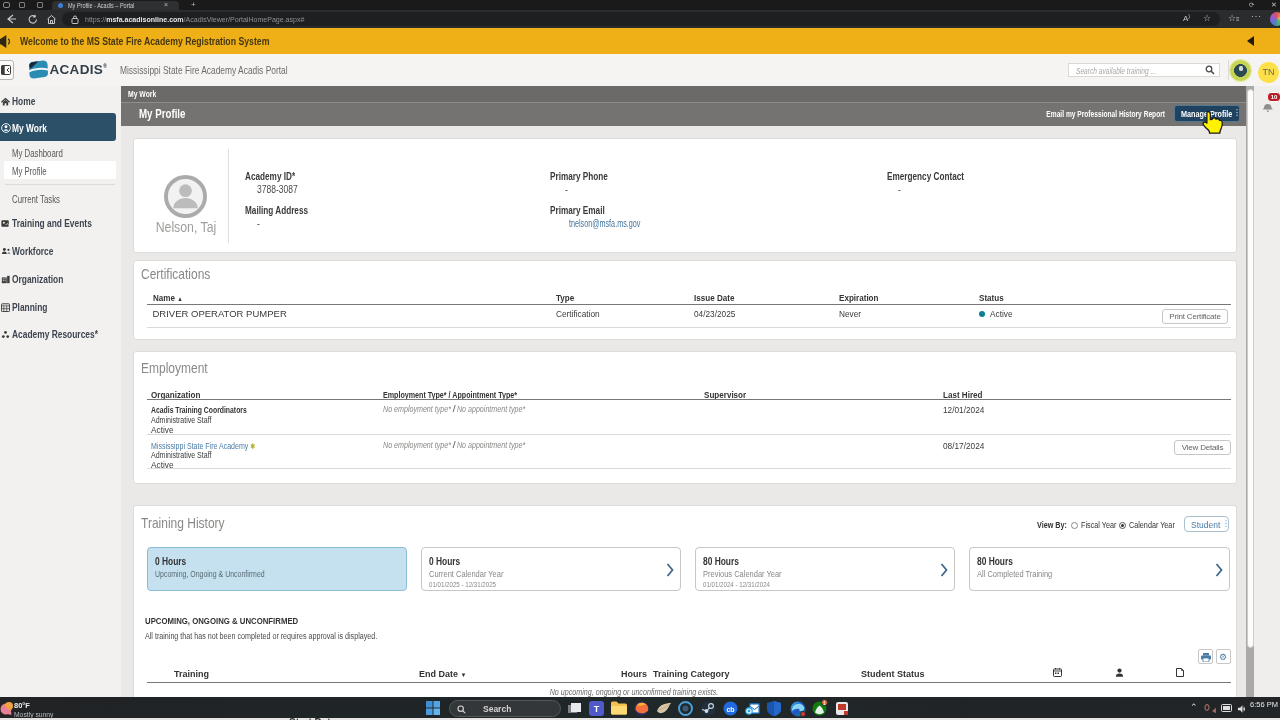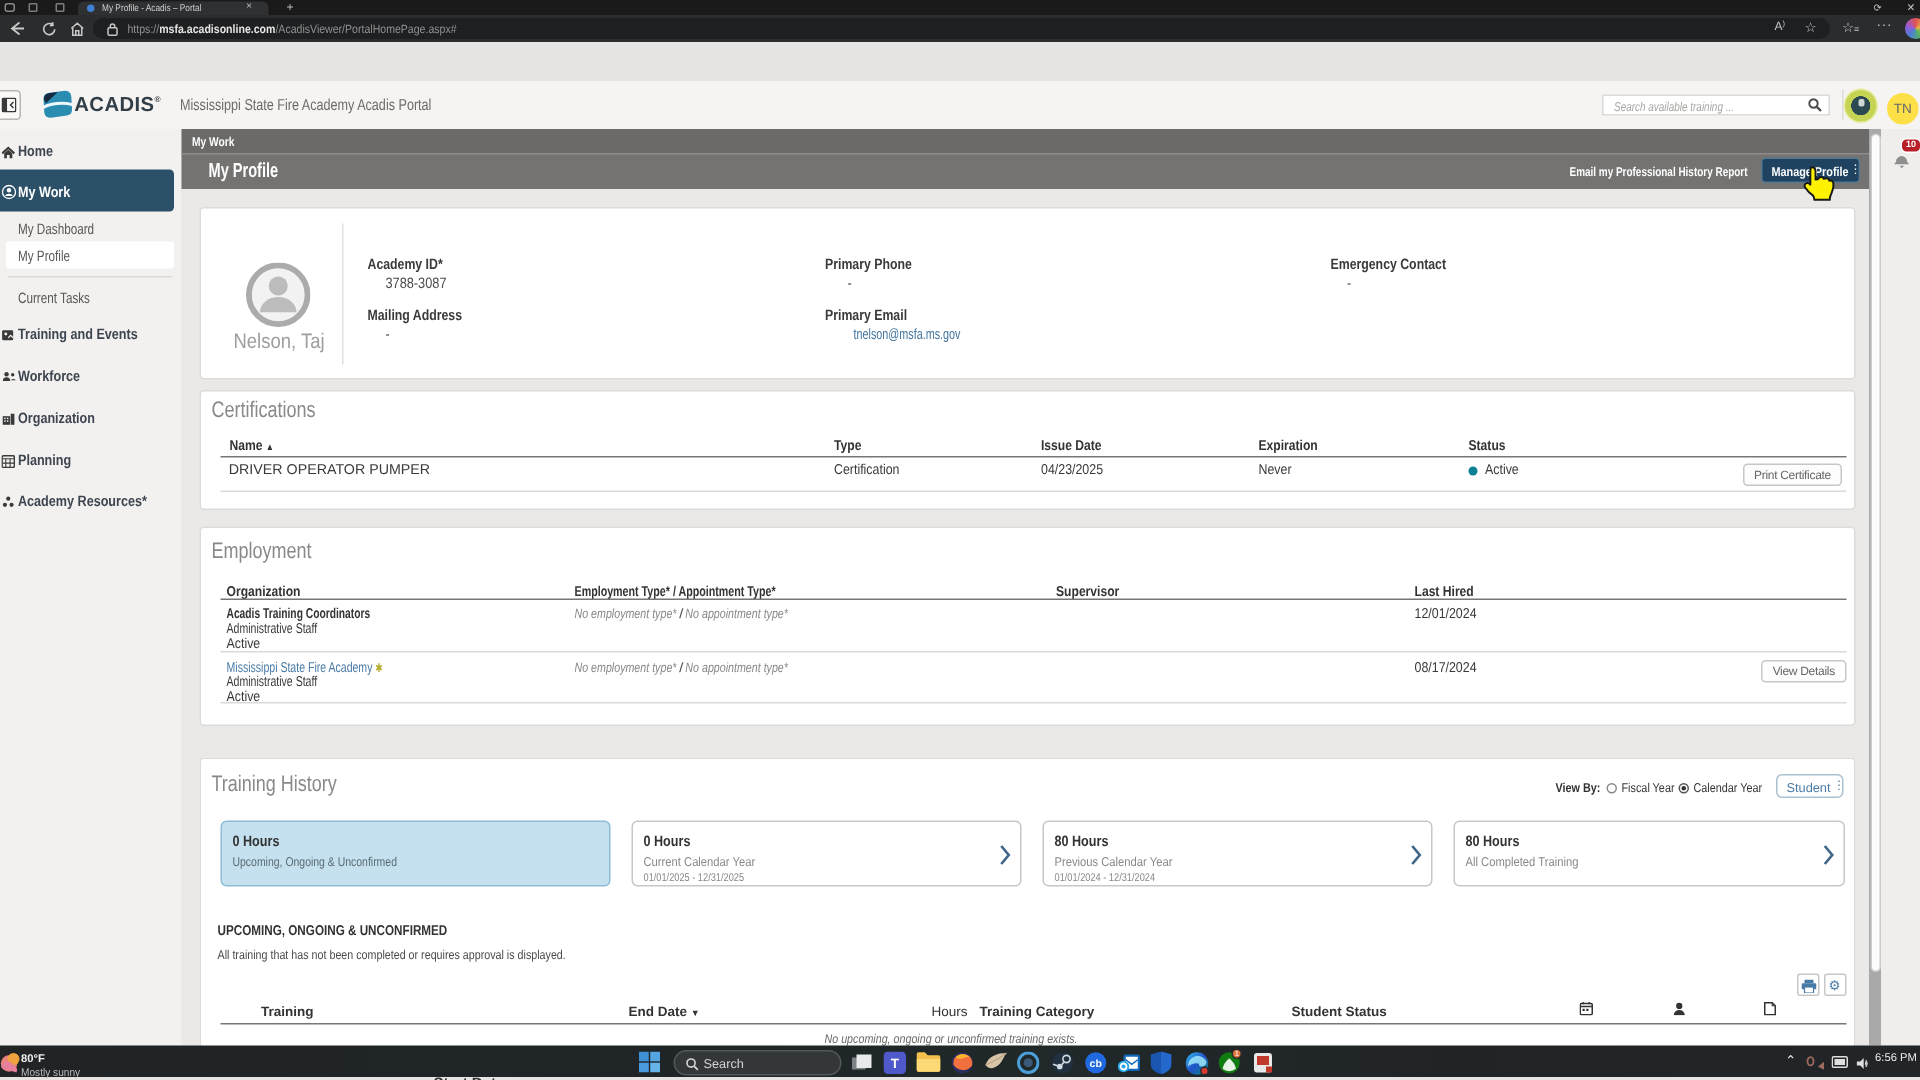--- a/index.html
+++ b/index.html
@@ -59,20 +59,28 @@
   <svg class="abs" style="left:71px;top:15px;" width="8" height="9" viewBox="0 0 8 9">
       <rect x="1" y="3.5" width="6" height="5" rx="0.8" fill="none" stroke="#c4c4c4" stroke-width="1"></rect>
       <path d="M2.5 3.5 V2.5 A1.5 1.5 0 0 1 5.5 2.5 V3.5" fill="none" stroke="#c4c4c4" stroke-width="1"></path>
     </svg>
   <div class="abs" style="left:85px;top:14.5px;font-size:8px;color:#919191;transform:scaleX(0.88);transform-origin:left center;">https://<b style="color:#e6e6e6;">msfa.acadisonline.com</b>/AcadisViewer/PortalHomePage.aspx#</div>
   <div class="abs" style="left:1183px;top:13px;font-size:8px;color:#c6c6c6;">A<span style="font-size:5px;vertical-align:3px;">)</span></div>
   <div class="abs" style="left:1203px;top:12.5px;font-size:9px;color:#c6c6c6;">☆</div>
   <div class="abs" style="left:1228px;top:12.5px;font-size:9px;color:#c6c6c6;">☆<span style="font-size:6px;">≡</span></div>
   <div class="abs" style="left:1251px;top:11px;font-size:9px;color:#c6c6c6;letter-spacing:0.5px;">···</div>
   <div class="abs" style="left:1270px;top:12px;width:14px;height:14px;border-radius:50%;background:conic-gradient(#e05252,#e8b04a,#58b65c,#4a7fd4,#9a5ad4,#e05252);"></div>
+  <div id="banner">
+    <svg class="abs" style="left:-3px;top:6px;" width="14" height="15" viewBox="0 0 15 16">
+        <path d="M1 5 h3 l6 -4 v14 l-6 -4 h-3 z" fill="#2e2717"></path>
+        <path d="M12 5 a4 4 0 0 1 0 6" stroke="#2e2717" stroke-width="1.3" fill="none"></path>
+      </svg>
+    <div class="txt">Welcome to the MS State Fire Academy Registration System</div>
+    <div class="abs" style="left:1247px;top:8px;width:0;height:0;border-top:5px solid transparent;border-bottom:5px solid transparent;border-right:7px solid #221c0c;"></div>
+  </div>
   <div id="header">
     <div class="abs" style="left:-4px;top:6px;width:18px;height:20px;border:1px solid #b8b6b3;border-radius:3px;background:#fbfaf9;"></div>
     <svg class="abs" style="left:1px;top:11px;" width="10" height="10" viewBox="0 0 10 10">
         <rect x="0.5" y="0.5" width="9" height="9" rx="1" fill="none" stroke="#3a3a3a" stroke-width="1"></rect>
         <rect x="0.5" y="0.5" width="3.2" height="9" fill="#3a3a3a"></rect>
         <path d="M8 3 L6 5 L8 7" stroke="#3a3a3a" stroke-width="1" fill="none"></path>
       </svg>
     <svg class="abs" style="left:26.5px;top:6px;" width="22" height="19" viewBox="0 0 22 19">
       <path d="M2 6 Q2 2.5 5 2 L16 0.5 Q20 0.5 20.5 4 L21 13 Q21 16.5 17.5 17 L7 18.5 Q3 18.5 2.5 15 Z" fill="#2b8cb2"></path>
       <path d="M2.2 6 Q2.6 2.6 5.6 2.1 L11.5 1.3 L3.6 8.8 Z" fill="#15293f"></path>
@@ -262,21 +270,21 @@
           <svg style="position:absolute;left:2.5px;top:3px;" width="10" height="9" viewBox="0 0 10 9">
             <rect x="2" y="0" width="6" height="2.5" fill="#4a7ba6"></rect>
             <rect x="0" y="2.5" width="10" height="4" rx="0.8" fill="#4a7ba6"></rect>
             <rect x="2" y="5" width="6" height="4" fill="#fff" stroke="#4a7ba6" stroke-width="0.8"></rect>
           </svg>
         </div>
       <div class="abs" style="left:1081.5px;top:143px;width:15px;height:15px;background:#fff;border:1px solid #c9c7c5;border-radius:2px;text-align:center;font-size:9px;color:#4a7ba6;line-height:14px;">⚙</div>
       <div class="abs" style="left:40px;top:163px;font-size:9px;font-weight:bold;color:#333;">Training</div>
       <div class="abs" style="left:155px;top:163px;font-size:10px;font-weight:bold;color:#333;margin-top:48px;">Start Date</div>
       <div class="abs" style="left:285px;top:163px;font-size:9px;font-weight:bold;color:#333;">End Date <span style="font-size:6px;">▼</span></div>
-      <div class="abs" style="left:487px;top:163px;font-size:9px;font-weight:normal;color:#333;">Hours</div>
+      <div class="abs" style="left:487px;top:163px;font-size:9px;font-weight:bold;color:#333;">Hours</div>
       <div class="abs" style="left:519px;top:163px;font-size:9px;font-weight:bold;color:#333;">Training Category</div>
       <div class="abs" style="left:727px;top:163px;font-size:9px;font-weight:bold;color:#333;">Student Status</div>
       <svg class="abs" style="left:919px;top:162px;" width="9" height="9" viewBox="0 0 9 9">
           <rect x="0.5" y="1" width="8" height="7.5" rx="0.8" fill="none" stroke="#333" stroke-width="1"></rect>
           <path d="M0.5 3 H8.5 M2.5 1.5 V0 M6.5 1.5 V0" stroke="#333" stroke-width="0.9"></path>
           <rect x="2" y="4.5" width="1.5" height="1.5" fill="#333"></rect>
           <rect x="4.5" y="4.5" width="1.5" height="1.5" fill="#333"></rect>
         </svg>
       <svg class="abs" style="left:981px;top:162px;" width="9" height="9" viewBox="0 0 9 9">
           <circle cx="4.5" cy="2.6" r="2.1" fill="#333"></circle>
@@ -315,21 +323,21 @@
         <rect x="0" y="0" width="7" height="7" fill="#3f8fd4"></rect>
         <rect x="8" y="0" width="7" height="7" fill="#54a5e2"></rect>
         <rect x="0" y="8" width="7" height="7" fill="#4a9ade"></rect>
         <rect x="8" y="8" width="7" height="7" fill="#66b3ea"></rect>
       </svg>
     <div class="abs" style="left:449px;top:2.5px;width:112px;height:17px;background:#34373a;border:1px solid #55585b;border-radius:9px;">
       <svg class="abs" style="left:7px;top:4px;" width="9" height="9" viewBox="0 0 9 9">
           <circle cx="3.7" cy="3.7" r="2.7" fill="none" stroke="#d4d4d4" stroke-width="1.1"></circle>
           <path d="M5.8 5.8 L8.2 8.2" stroke="#d4d4d4" stroke-width="1.2"></path>
         </svg>
-      <div class="abs" style="left:19px;top:3px;font-size:8.5px;color:#d4d4d4;">Search</div>
+      <div class="abs" style="left:33px;top:3px;font-size:8.5px;color:#d4d4d4;font-weight:bold;">Search</div>
     </div>
     <div class="tbi" style="left:567px;"><svg width="15" height="15" viewBox="0 0 15 15">
           <rect x="1" y="4" width="9" height="8" fill="#7e8286"></rect>
           <rect x="4" y="2" width="10" height="9" fill="#e8eaec"></rect>
         </svg></div>
     <div class="tbi" style="left:589px;"><svg width="15" height="15" viewBox="0 0 15 15">
           <rect x="0" y="0" width="15" height="15" rx="3" fill="#5059c9"></rect>
           <text x="7.5" y="11" font-size="9" fill="#fff" text-anchor="middle" font-weight="bold" font-family="Liberation Sans">T</text>
         </svg></div>
     <div class="tbi" style="left:611px;"><svg width="16" height="14" viewBox="0 0 16 14">

